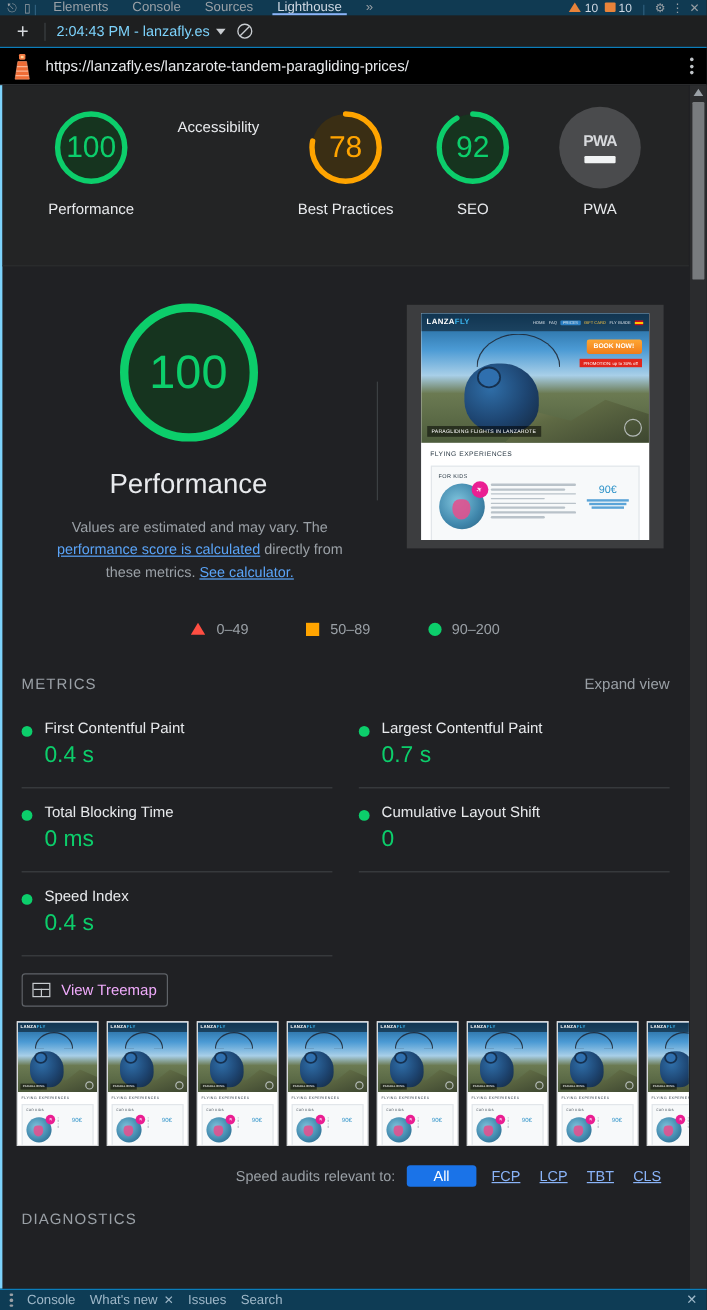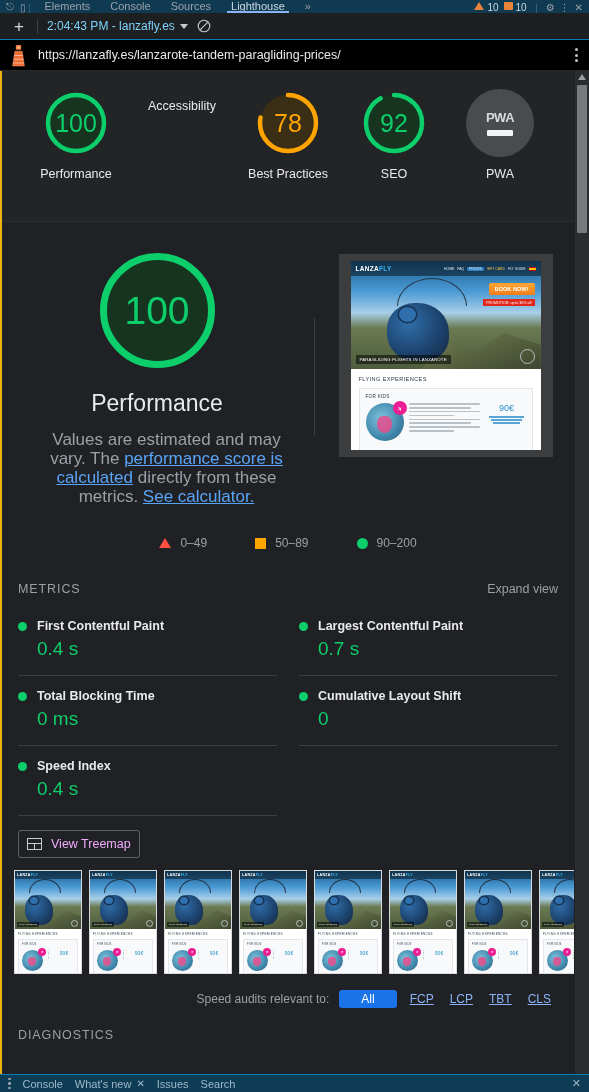--- a/index.html
+++ b/index.html
@@ -65,21 +65,21 @@
   }
   .lh-logo { width: 19px; height: 23px; flex: none; }
   .url-text { color: #e8eaed; font-size: 12.5px; flex: 1; white-space: nowrap; overflow: hidden; }
   .kebab { display: flex; flex-direction: column; gap: 2.5px; cursor: pointer; padding: 2px; }
   .kebab i { width: 3px; height: 3px; border-radius: 50%; background: #c0c4c8; display: block; }
 
   
   .report-scroll {
     position: absolute; top: 71px; left: 0; width: 589px; height: 1003px;
     background: #202124; overflow: hidden;
-    border-left: 2px solid #eab308;
+    border-left: 2px solid #7dd3fc;
   }
   .report-inner { width: 572px; }
 
   
   .gauges {
     background: #22232480; background-color: #232425;
     height: 151px; display: flex; align-items: flex-start;
     justify-content: center; gap: 26px; padding-top: 18px;
     border-bottom: 1px solid #2c2d2f;
   }
@@ -105,21 +105,21 @@
   .cat-top { display: flex; gap: 18px; }
   .cat-left { flex: 1; display: flex; flex-direction: column; align-items: center; }
   .big-gauge { position: relative; width: 125px; height: 125px; }
   .big-gauge svg { display: block; transform: rotate(-90deg); }
   .big-num {
     position: absolute; inset: 0; display: flex; align-items: center; justify-content: center;
     font-size: 39px; color: #0cce6b;
   }
   .cat-title { margin-top: 17px; font-size: 23px; color: #e8eaed; }
   .cat-desc {
-    margin-top: 13px; font-size: 17px; color: #9aa0a6; line-height: 19px;
+    margin-top: 13px; font-size: 12px; color: #9aa0a6; line-height: 19px;
     text-align: center; max-width: 278px; margin-left: 19px;
   }
   .cat-desc a { color: #5aa4f8; text-decoration: underline; }
   .cat-right { width: 225px; display: flex; align-items: flex-start; justify-content: center; padding-top: 6px; }
   .divider-vert { width: 1px; background: #3c4043; align-self: stretch; margin: 70px 0; }
 
   
   .shot-frame {
     width: 214px; height: 203px; background: #3c3d3f;
     padding: 7px; display: flex; align-items: center; justify-content: center;
@@ -200,21 +200,21 @@
   }
   .metrics-title { font-size: 12.5px; color: #9aa0a6; letter-spacing: .9px; }
   .expand-view { font-size: 12.5px; color: #9aa0a6; cursor: pointer; }
   .metrics-grid {
     display: grid; grid-template-columns: 1fr 1fr; column-gap: 22px;
     padding: 0 16px; margin-top: 10px;
   }
   .metric {
     padding: 13px 0 15px 0; border-bottom: 1px solid #3c4043;
   }
-  .metric-head { display: flex; align-items: center; gap: 10px; font-weight: bold; }
+  .metric-head { display: flex; align-items: flex-end; gap: 10px; }
   .m-dot { width: 9px; height: 9px; border-radius: 50%; background: #0cce6b; flex: none; }
   .m-name { font-size: 12.5px; color: #e8eaed; }
   .m-val { margin-top: 5px; margin-left: 19px; font-size: 19px; color: #0cce6b; }
   .metric.blank { border-bottom: none; }
 
   
   .treemap-wrap { padding: 14px 16px 0 16px; }
   .treemap-btn {
     display: inline-flex; align-items: center; gap: 9px;
     border: 1px solid #5f6368; border-radius: 3px; padding: 6px 8px;

